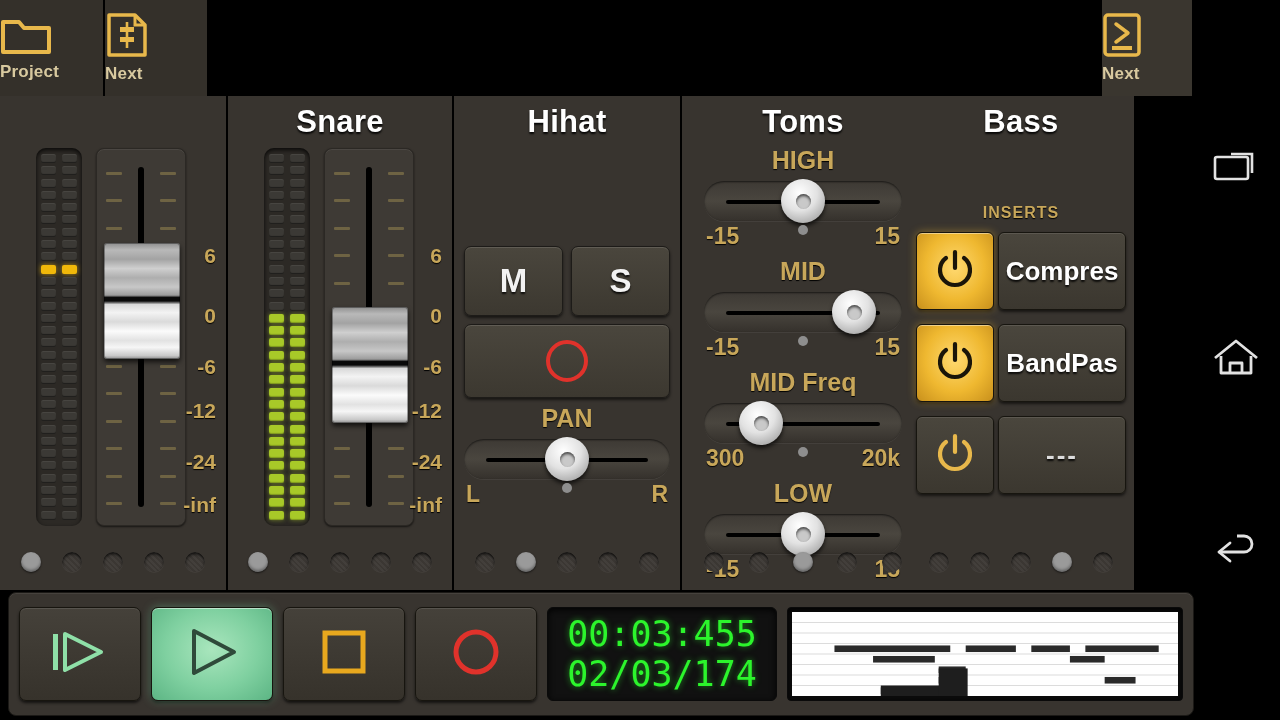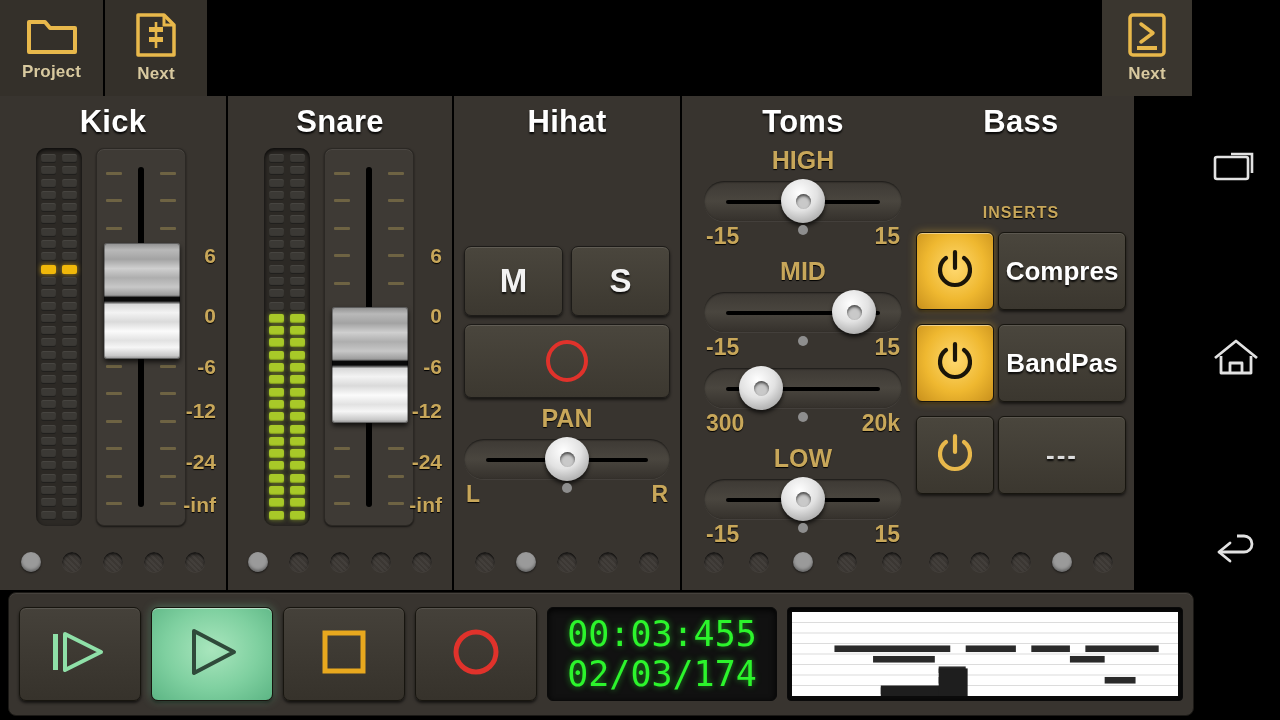--- a/index.html
+++ b/index.html
@@ -6,21 +6,21 @@
   html,body{
     width:1280px;height:720px;overflow:hidden;background:#000;
     font-family:"Liberation Sans", sans-serif;
   }
   #app{position:relative;width:1280px;height:720px;background:#000;}
 
   
   .topbar{position:absolute;left:0;top:0;width:1192px;height:96px;background:#000;}
   .topbtn{
     position:absolute;top:0;height:96px;background:#34302a;
-    display:flex;flex-direction:column;align-items:center;justify-content:center;
+    display:flex;flex-direction:column;align-items:flex-start;justify-content:center;
     border-right:1px solid #000;
   }
   .topbtn .lbl{color:#d8c99f;font-size:17px;font-weight:bold;margin-top:2px;letter-spacing:.2px;}
   #btn-project{left:0;width:104px;}
   #btn-next-left{left:105px;width:103px;}
   #btn-next-right{left:1102px;width:90px;background:#3a362f;border-right:none;}
 
   .ic{display:block;}
 
   
@@ -265,21 +265,20 @@
           <path d="M8 22 H33 a8 8 0 0 0 0 -16 H26" fill="none" stroke="#e2e2e2" stroke-width="2.8" stroke-linejoin="round"></path>
           <path d="M8 22 L19 13 M8 22 L19 31" fill="none" stroke="#e2e2e2" stroke-width="2.8" stroke-linecap="round"></path>
         </svg>
       </span>
     </div>
   </div>
 
   <div class="mixer">
 
     <div class="strip" id="strip-kick">
-      <div class="name">Kick</div>
       <div class="faderpage">
         <div class="meter" id="meter-kick">
             <div class="mrow">
               <div class="mseg"></div>
               <div class="mseg"></div>
             </div>
             <div class="mrow">
               <div class="mseg"></div>
               <div class="mseg"></div>
             </div>
@@ -675,20 +674,21 @@
               <div class="slideline"></div>
               <div class="sknob" style="left: 76%;"></div>
               <div class="centerdot"></div>
             </div>
             <div class="ends">
               <span class="l">-15</span>
               <span class="r">15</span>
             </div>
           </div>
           <div class="eqgroup">
+            <div class="knoblabel">MID Freq</div>
             <div class="slidebox">
               <div class="slidetrack"></div>
               <div class="slideline"></div>
               <div class="sknob" style="left: 29%;"></div>
               <div class="centerdot"></div>
             </div>
             <div class="ends">
               <span class="l">300</span>
               <span class="r">20k</span>
             </div>

